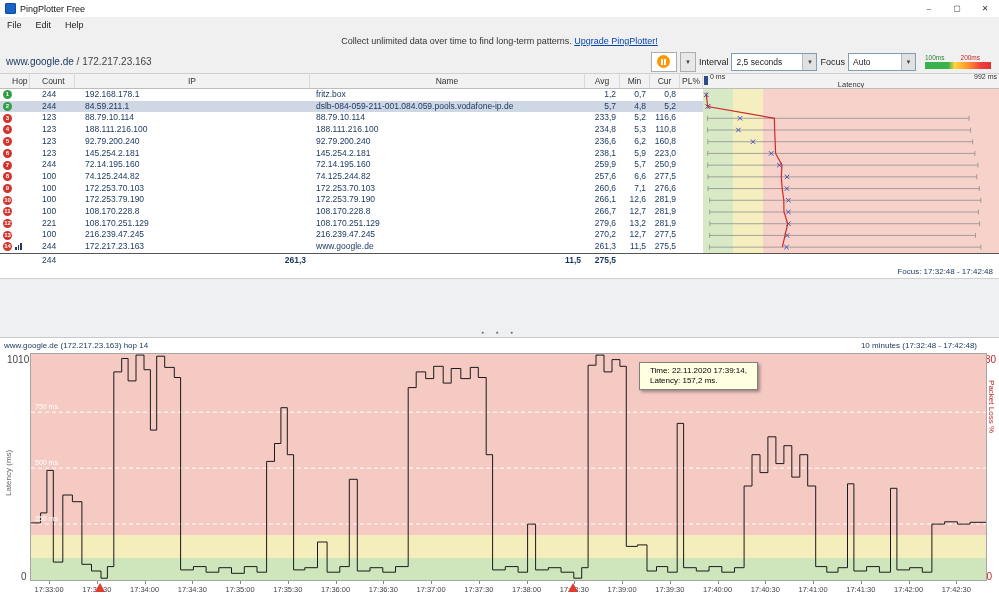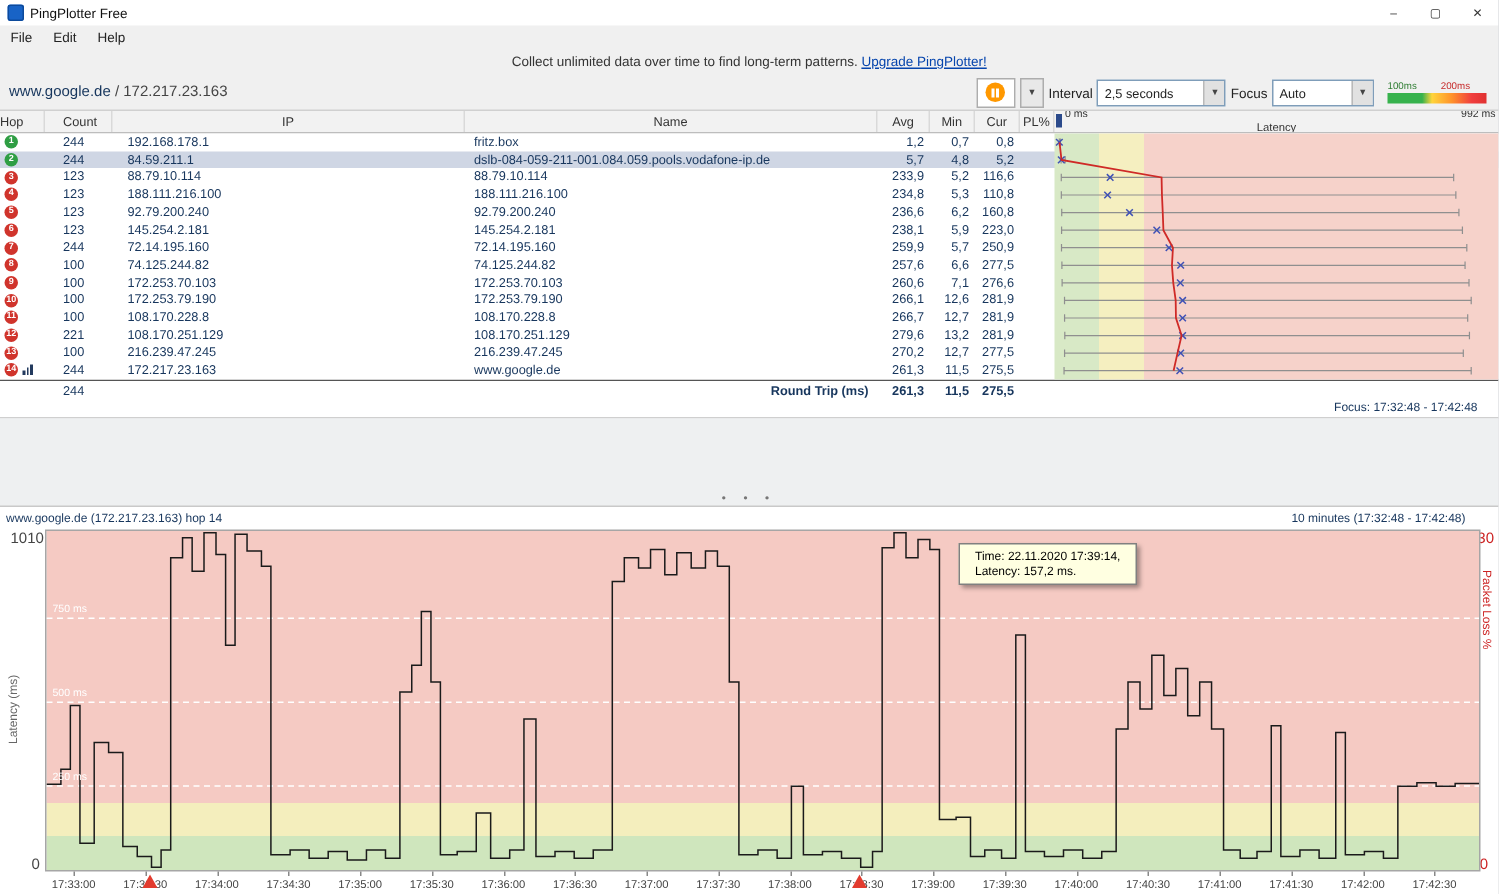--- a/index.html
+++ b/index.html
@@ -40,21 +40,21 @@
   .legend{display:flex;flex-direction:column;align-items:flex-start;margin-left:6px;}
   .legend .labels{display:flex;gap:16px;font-size:6.5px;line-height:7px;}
   .legend .l1{color:#2e7d32}.legend .l2{color:#c62828}
   .legend .bar{width:66px;height:7px;margin-top:1px;
     background:linear-gradient(to right,#37b24d 0 35%,#ffd43b 45%,#ff922b 65%,#f03e3e 85%,#e03131);}
 
   
   .tgrid{display:grid;grid-template-columns:30px 45px 235px 275px 35px 30px 30px 23px 296px;}
   .theader{height:14px;background:#f2f2f2;border-bottom:1px solid #bdbdbd;font-size:8.5px;color:#333;}
   .theader>div{border-right:1px solid #d9d9d9;line-height:14px;white-space:nowrap;overflow:hidden;}
-  .h-hop{padding-left:0}.h-count{padding-left:12px}
+  .h-hop{padding-left:12px}.h-count{padding-left:12px}
   .h-ip,.h-name,.h-avg,.h-min,.h-cur,.h-pl{text-align:center}
   .h-lat{position:relative;border-right:none !important;}
   .h-lat .pin{position:absolute;left:1px;top:2px;width:4px;height:9px;background:#2b4a8b;}
   .h-lat .smin{position:absolute;left:7px;top:-1px;font-size:7px;line-height:8px;}
   .h-lat .smax{position:absolute;right:2px;top:-1px;font-size:7px;line-height:8px;}
   .h-lat .lname{position:absolute;bottom:0;width:100%;text-align:center;font-size:7.5px;line-height:7px;}
 
   .rows{position:relative;height:164px;background:#fff;}
   .trow{height:11.714px;line-height:11.714px;font-size:8.5px;color:#17365d;}
   .trow.selected{background:#cfd6e4;}
@@ -69,21 +69,21 @@
   .c-count{padding-left:12px}.c-ip{padding-left:10px}.c-name{padding-left:6px}
   .c-avg,.c-min,.c-cur{text-align:right;padding-right:4px;}
   .zones{position:absolute;left:703px;top:0;width:296px;height:164px;z-index:2;
     background:linear-gradient(to right,#d8e9c6 0 29.8px,#f5efc0 29.8px 59.6px,#f6d2ca 59.6px 100%);}
   .latsvg{position:absolute;left:703px;top:0;z-index:3;}
 
   .tfooter{height:12px;border-top:1px solid #555;font-size:8.5px;line-height:12px;color:#17365d;}
   .tfooter .f-count{padding-left:12px;}
   .tfooter .f-label{grid-column:3/5;text-align:right;padding-right:6px;font-weight:bold;}
   .tfooter .f-avg,.tfooter .f-min,.tfooter .f-cur{text-align:right;padding-right:4px;font-weight:bold;}
-  .focusline{height:12px;font-size:8px;line-height:12px;color:#17365d;text-align:right;padding-right:14px;
+  .focusline{height:12px;font-size:8px;line-height:12px;color:#17365d;text-align:right;padding-right:6px;
     border-bottom:1px solid #cfcfcf;}
 
   
   .midspacer{height:58px;background:#eef0f1;position:relative;border-bottom:1px solid #c9c9c9;}
   .splitter-dots{position:absolute;bottom:2px;width:100%;text-align:center;font-size:5px;color:#777;letter-spacing:5px;}
 
   
   .chartsec{position:relative;height:263px;background:#fff;}
   .chead{height:15px;display:flex;align-items:center;font-size:8px;color:#17365d;padding:0 4px;}
   .chead .sp{flex:1}
@@ -439,21 +439,20 @@
         <line x1="277.7983870967742" y1="155.64285714285714" x2="277.7983870967742" y2="160.64285714285714" stroke="#8f8f8f" stroke-width="0.8"></line>
         <line x1="81.33931451612904" y1="155.94285714285715" x2="85.73931451612904" y2="160.34285714285713" stroke="#3f51b5" stroke-width="1"></line>
         <line x1="81.33931451612904" y1="160.34285714285713" x2="85.73931451612904" y2="155.94285714285715" stroke="#3f51b5" stroke-width="1"></line>
         <polyline points="3.350806451612903,5.857142857142857 4.66633064516129,17.57142857142857 71.3780241935484,29.285714285714285 71.64112903225808,40.99999999999999 72.16733870967742,52.71428571428571 72.60584677419355,64.42857142857143 78.9788306451613,76.14285714285714 78.30645161290323,87.85714285714286 79.1834677419355,99.57142857142857 80.7913306451613,111.28571428571428 80.96673387096774,123 84.73790322580646,134.71428571428572 81.9899193548387,146.42857142857142 79.38810483870968,158.14285714285714" fill="none" stroke="#cf2a27" stroke-width="1.2"></polyline>
       </svg>
   </div>
 
   <div class="tgrid tfooter">
     <div></div>
     <div class="f-count">244</div>
-    <div class="f-label">Round Trip (ms)</div>
     <div class="f-avg">261,3</div>
     <div class="f-min">11,5</div>
     <div class="f-cur">275,5</div>
     <div></div>
       <div></div>
   </div>
   <div class="focusline">Focus: 17:32:48 - 17:42:48</div>
 
   <div class="midspacer">
     <div class="splitter-dots">● ● ●</div>

